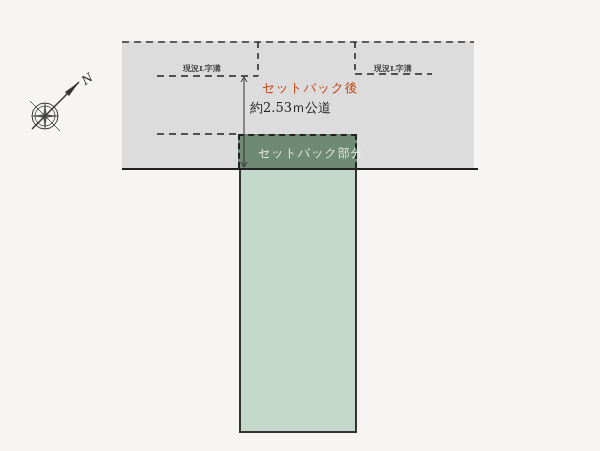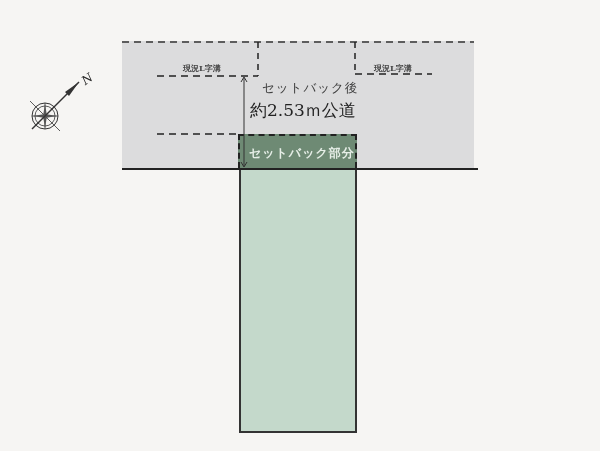--- a/index.html
+++ b/index.html
@@ -4,22 +4,22 @@
 <style>
   html,body{margin:0;padding:0;}
   body{width:600px;height:451px;background:#f6f5f3;position:relative;overflow:hidden;font-family:"DejaVu Serif",serif;}
   .abs{position:absolute;}
   #road{left:122px;top:41px;width:352px;height:127px;background:#dcdcdd;}
   #road-edge{left:122px;top:168px;width:356px;height:2px;background:#222;}
   #lot{left:239px;top:170px;width:118px;height:263px;background:#c4d9cb;border:2px solid #333;border-top:none;box-sizing:border-box;}
   #setback{left:238px;top:134px;width:119px;height:34px;background:#6e8a74;border:2px dashed #222;border-bottom:none;box-sizing:border-box;}
   .label-sm{font-size:8px;color:#444;font-weight:bold;}
   .label-setback{font-size:12px;color:#e6eee7;letter-spacing:1px;}
-  .label-road1{font-size:12.5px;color:#404040;letter-spacing:1px;}
-  .label-road2{font-size:17px;color:#222;}
+  .label-road1{font-size:12.5px;color:#c2410c;letter-spacing:1px;}
+  .label-road2{font-size:13px;color:#222;}
   svg.overlay{position:absolute;left:0;top:0;}
 </style>
 </head>
 <body>
 
 <div id="road" class="abs"></div>
 <div id="setback" class="abs"></div>
 <div id="lot" class="abs"></div>
 <div id="road-edge" class="abs"></div>
 
@@ -50,14 +50,14 @@
     <polygon points="-12,0 0,-2 12,0 0,2" fill="#555"></polygon>
     <line x1="-13" y1="13" x2="34" y2="-34" stroke="#333" stroke-width="1.5"></line>
     <polygon points="34,-34 20,-24 24,-20" fill="#333"></polygon>
   </g>
 </svg>
 
 <div class="abs label-sm" style="left:183px;top:63px;">現況L字溝</div>
 <div class="abs label-sm" style="left:374px;top:63px;">現況L字溝</div>
 <div class="abs label-road1" style="left:262px;top:80px;">セットバック後</div>
 <div class="abs label-road2" style="left:250px;top:99px;">約2.53ｍ公道</div>
-<div class="abs label-setback" style="left:249px;top:145px;font-weight:bold;">セットバック部分</div>
+<div class="abs label-setback" style="left:258px;top:145px;">セットバック部分</div>
 <div class="abs" style="left:82px;top:72px;font-size:12px;font-style:italic;color:#222;transform:rotate(-35deg);">N</div>
 
 </body></html>

